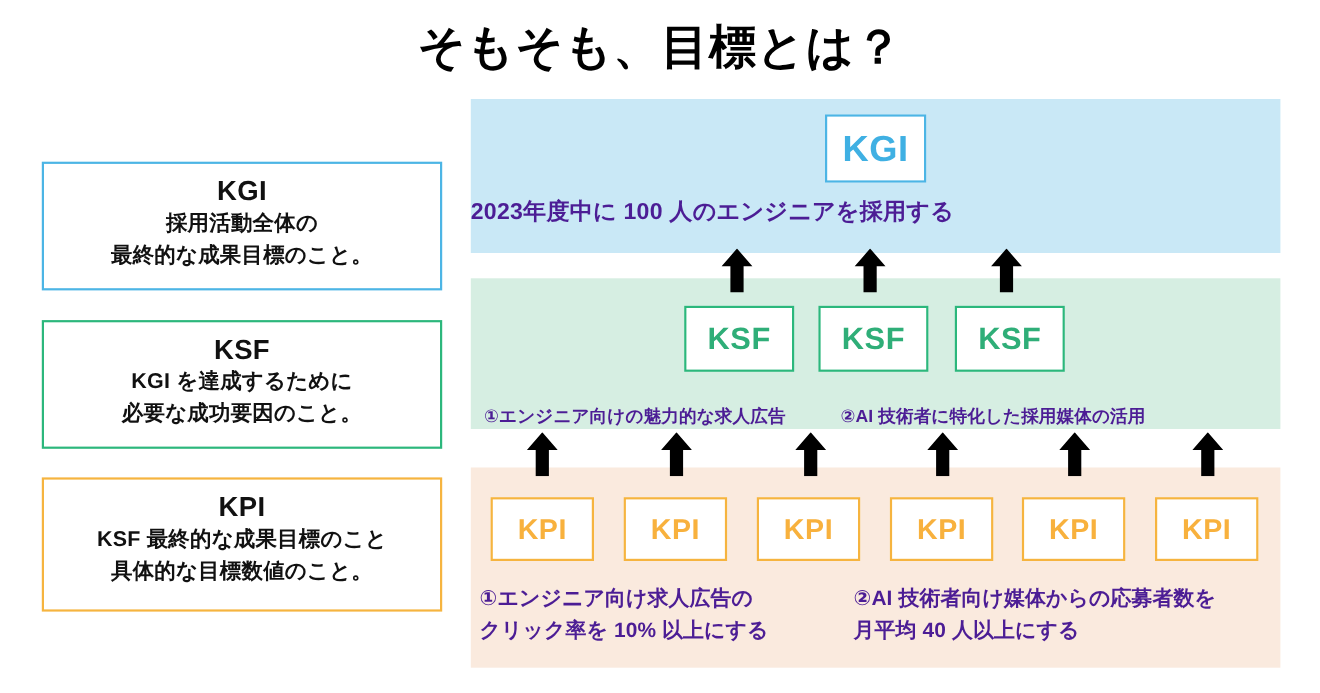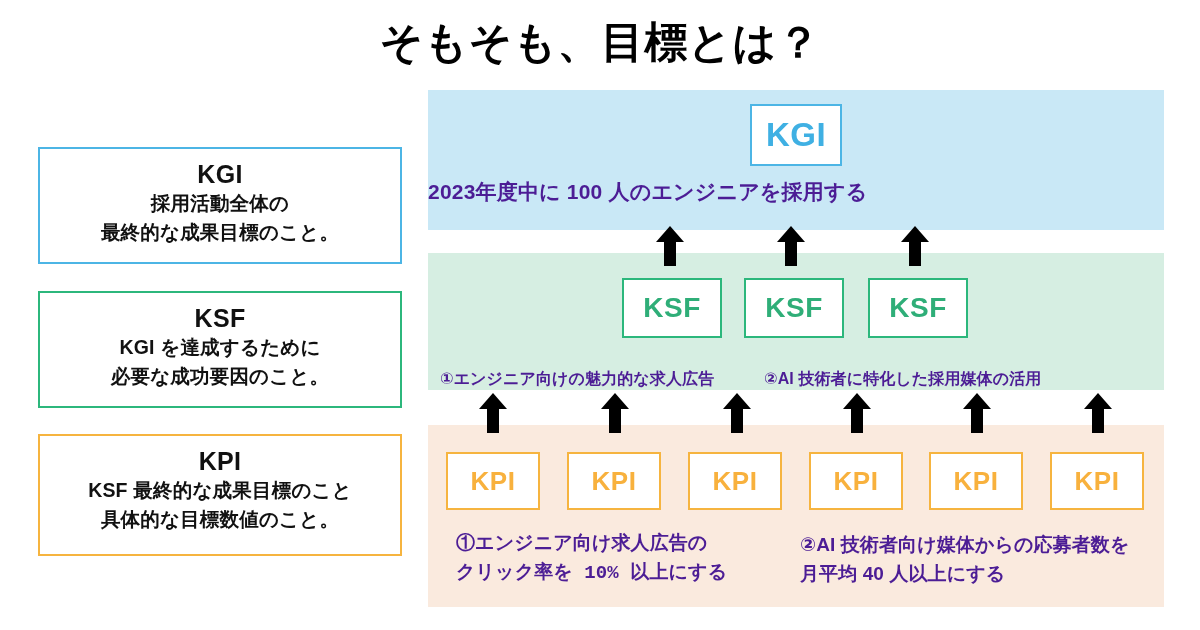--- a/index.html
+++ b/index.html
@@ -127,22 +127,22 @@
     margin-top: 16px;
   }
   #caption-ksf-1 { left: 440px; width: 350px; }
   #caption-ksf-2 { left: 764px; width: 364px; }
   .caption-kpi {
     font-size: 19px;
     line-height: 1.55;
     letter-spacing: 0.1px;
     top: 530px;
   }
-  #caption-kpi-1 { left: 456px; width: 360px; font-family: Liberation Mono, monospace; }
-  #caption-kpi-2 { left: 800px; width: 366px; }
+  #caption-kpi-1 { left: 436px; width: 360px; }
+  #caption-kpi-2 { left: 776px; width: 366px; }
 
   
   .arrow {
     position: absolute;
     width: 30px;
     height: 40px;
   }
   .arrow svg { display: block; }
 </style>
 </head>

